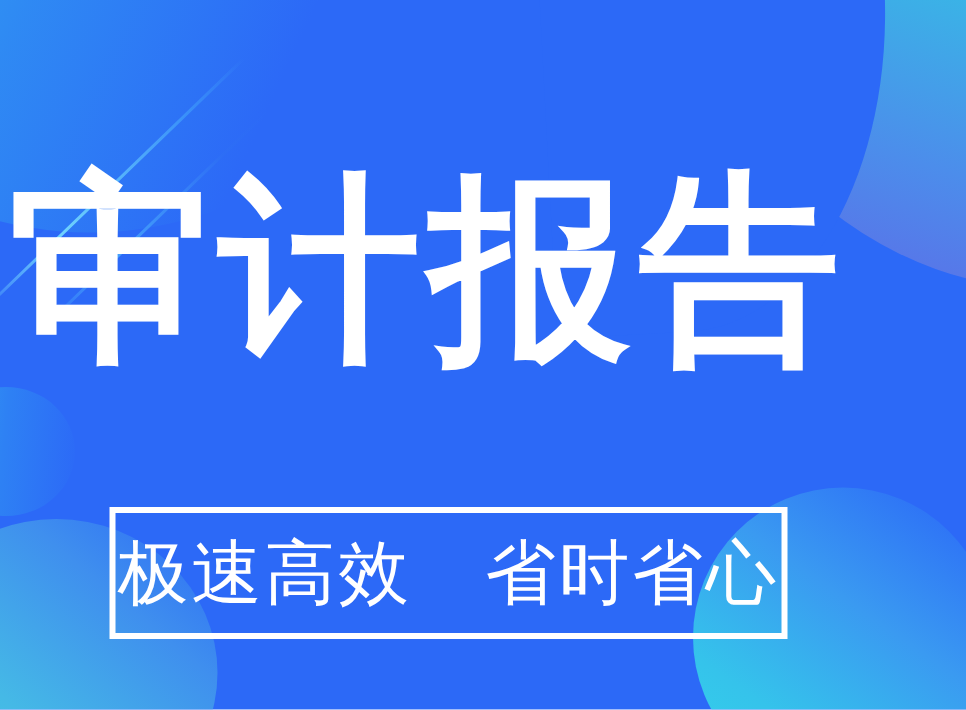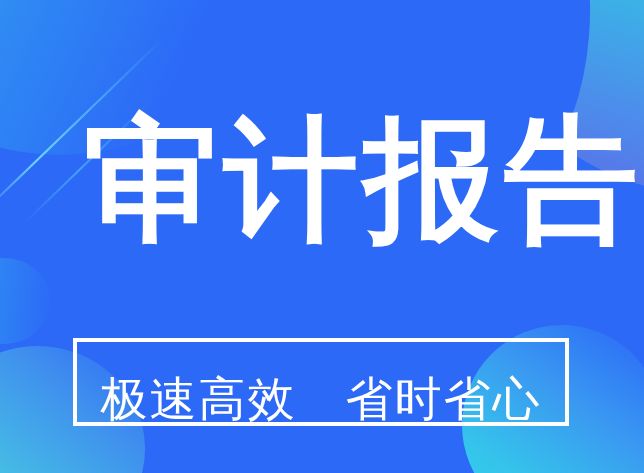--- a/index.html
+++ b/index.html
@@ -104,41 +104,41 @@
     height: 2px;
     background: linear-gradient(90deg, rgba(80,200,255,0) 0%, rgba(90,205,255,0.55) 35%, rgba(45,110,245,0.75) 80%, rgba(45,110,245,0) 100%);
   }
 
   
   #headline {
     position: absolute;
     left: 0;
     right: 0;
     top: 112px;
-    text-align: right;
+    text-align: left;
     color: #ffffff;
     font-size: 134px;
     line-height: 1;
     font-weight: 700;
     letter-spacing: 6px;
     text-indent: 6px;
     white-space: nowrap;
     font-family: "DejaVu Serif", "Liberation Serif", serif;
   }
 
   #tagline-box {
     position: absolute;
     left: 73px;
     top: 338px;
-    width: 496px;
+    width: 452px;
     height: 88px;
     box-sizing: border-box;
     border: 4px solid #ffffff;
     display: flex;
-    align-items: flex-end;
+    align-items: center;
     justify-content: center;
   }
   #tagline {
     color: #ffffff;
     font-size: 47px;
     line-height: 1;
     letter-spacing: 2px;
     white-space: pre;
     font-weight: 400;
     font-family: "DejaVu Serif", "Liberation Serif", serif;

